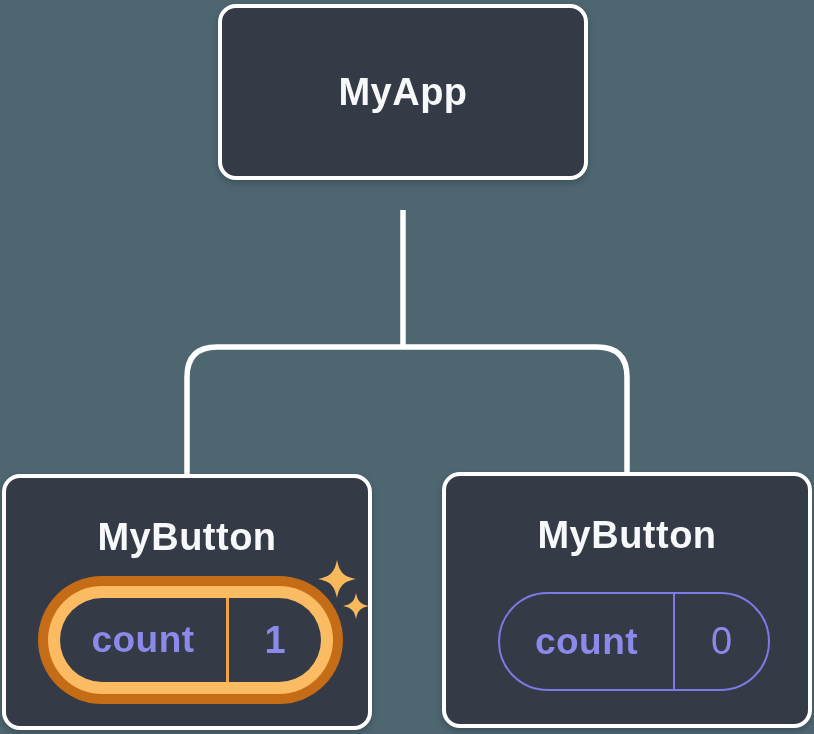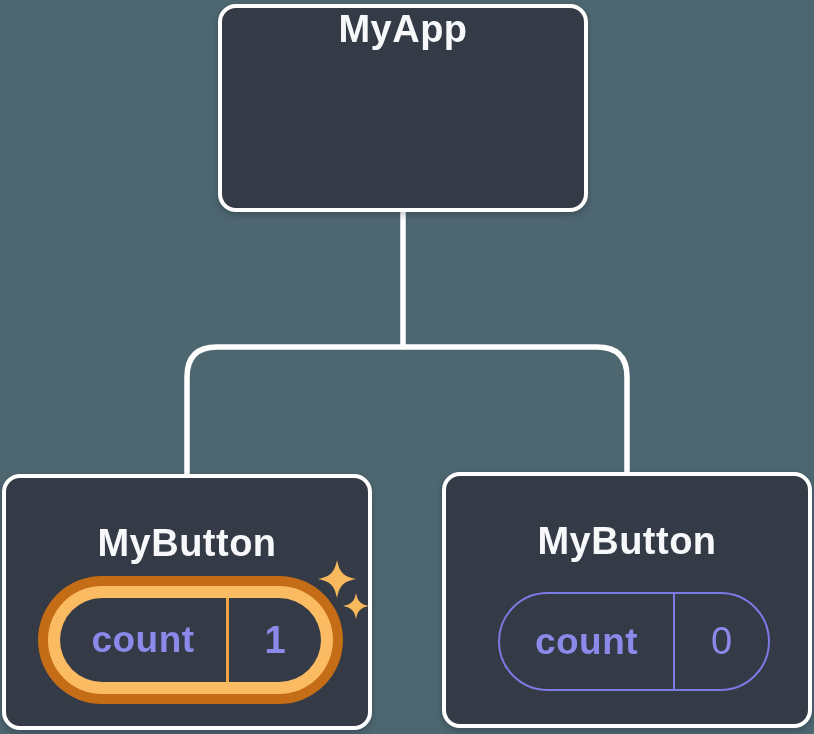--- a/index.html
+++ b/index.html
@@ -28,36 +28,36 @@
   }
 
   .node {
     position: absolute;
     background: var(--node_fill);
     border: 4px solid var(--node_border);
     border-radius: 18px;
     box-shadow: 0 3px 6px rgba(15, 20, 30, 0.25);
   }
   .node-root {
-    left: 218px; top: 4px; width: 370px; height: 208px;
-    display: flex; align-items: flex-start; justify-content: center;
+    left: 218px; top: 4px; width: 370px; height: 176px;
+    display: flex; align-items: center; justify-content: center;
   }
   .node-child-left  { left: 2px;   top: 474px; width: 370px; height: 256px; }
   .node-child-right { left: 442px; top: 472px; width: 370px; height: 256px; }
 
   .node-title {
     color: var(--title_text);
     font-size: 38px;
     font-weight: 700;
     letter-spacing: 0.5px;
     text-align: center;
   }
   .child-title {
     position: absolute;
-    left: 0; right: 0; top: 38px; margin-top: 6px;
+    left: 0; right: 0; top: 38px;
   }
 
   .connector-svg {
     position: absolute;
     left: 0; top: 0;
     width: 814px; height: 734px;
     pointer-events: none;
   }
   .connector-svg path {
     stroke: var(--connector);

